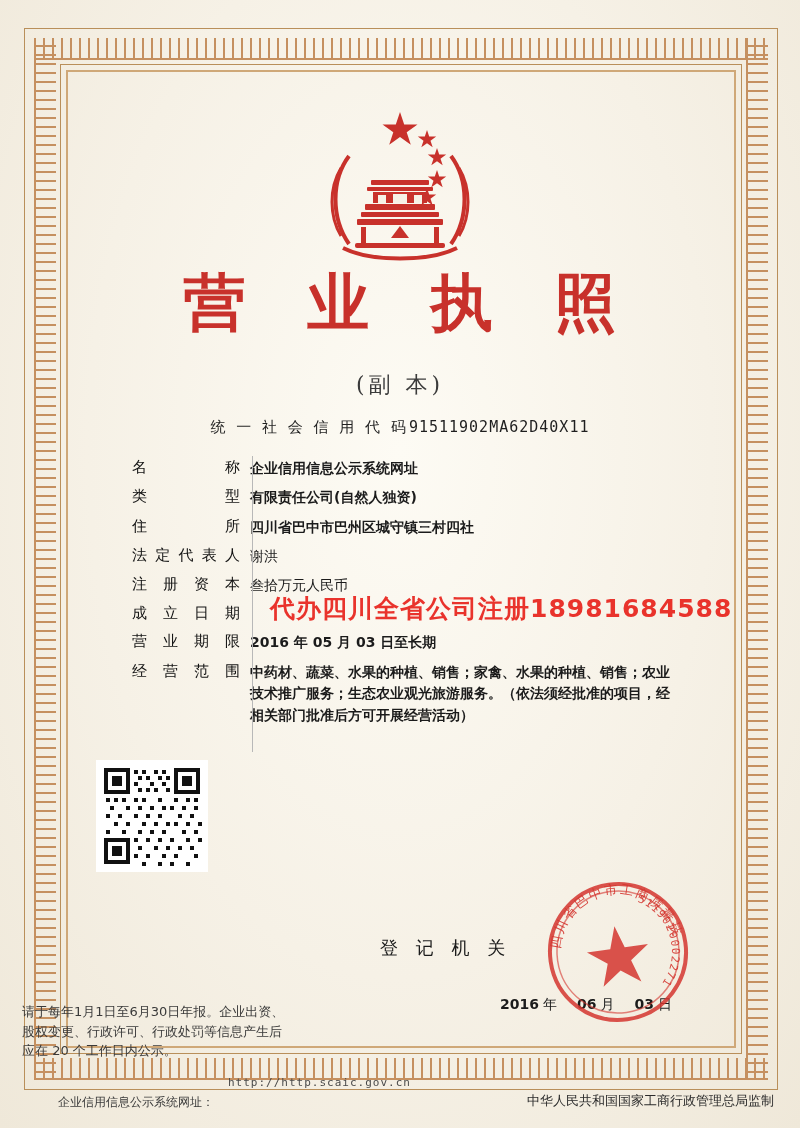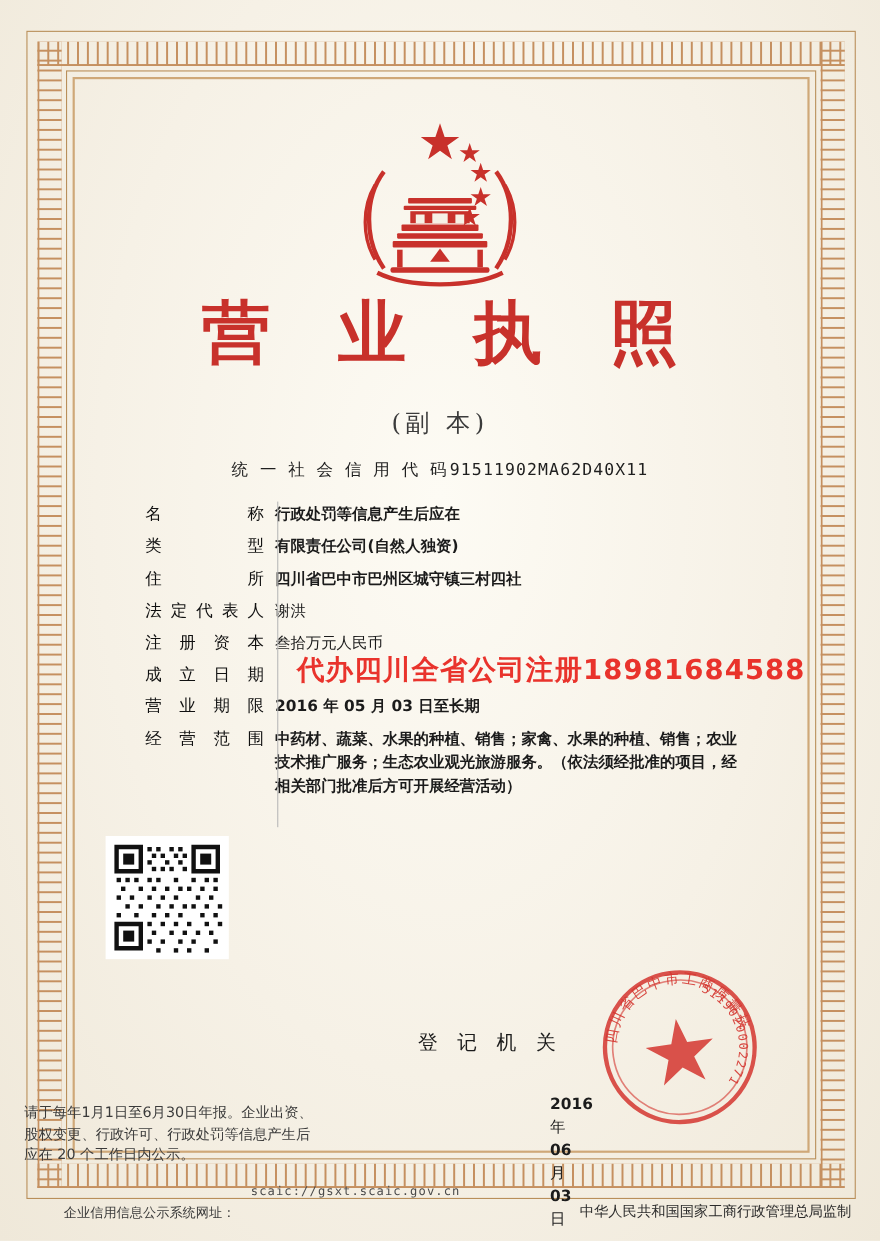--- a/index.html
+++ b/index.html
@@ -149,21 +149,21 @@
 
   
   #registrar{
     position:absolute;left:380px;top:936px;
     font-size:18px;letter-spacing:6px;color:#1b1b1b;
     font-family:"DejaVu Serif", serif;
   }
   #date-line{
     position:absolute;left:500px;top:996px;
     font-size:14px;color:#1b1b1b;
-    display:flex;align-items:baseline;gap:4px;flex-direction:column;
+    display:flex;align-items:baseline;gap:4px;
   }
   #date-line .dv{font-weight:bold;}
   #date-line .du{margin-right:16px;}
 
   
   #seal{
     position:absolute;left:540px;top:874px;
     width:156px;height:156px;
     transform:rotate(-8deg);
   }
@@ -250,21 +250,21 @@
     <span>统 一 社 会 信 用 代 码</span><span class="code">91511902MA62D40X11</span>
   </div>
 
   <div id="fields">
 
     <div class="frow">
       <div class="flabel">
         <span>名</span>
         <span>称</span>
       </div>
-      <div class="fvalue">行政处罚等信息产生后应在</div>
+      <div class="fvalue">企业信用信息公示系统网址</div>
     </div>
 
     <div class="frow">
       <div class="flabel">
         <span>类</span>
         <span>型</span>
       </div>
       <div class="fvalue">有限责任公司(自然人独资)</div>
     </div>
 
@@ -444,16 +444,16 @@
         <textPath href="#sealTop" startOffset="6%">四川省巴中市工商质量技术监督管理局</textPath>
       </text>
       <text font-size="11" fill="#d4352f" opacity="0.9" font-family="'DejaVu Sans Mono', monospace" letter-spacing="1">
         <textPath href="#sealBottom" startOffset="16%">5119020002271</textPath>
       </text>
     </svg>
   </div>
 
   <div id="notice">请于每年1月1日至6月30日年报。企业出资、股权变更、行政许可、行政处罚等信息产生后应在 20 个工作日内公示。</div>
   <div id="pub-url-label">企业信用信息公示系统网址：</div>
-  <div id="pub-url">scaic://gsxt.scaic.gov.cn</div>
+  <div id="pub-url">http://http.scaic.gov.cn</div>
   <div id="issuer">中华人民共和国国家工商行政管理总局监制</div>
 
 </div>
 
 </body></html>

